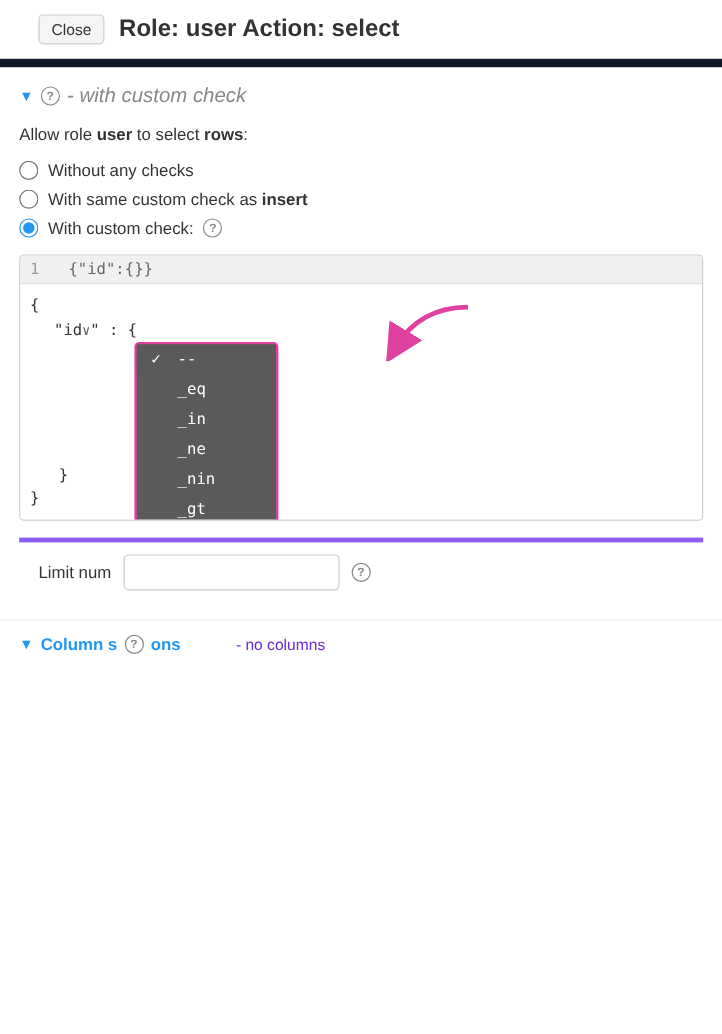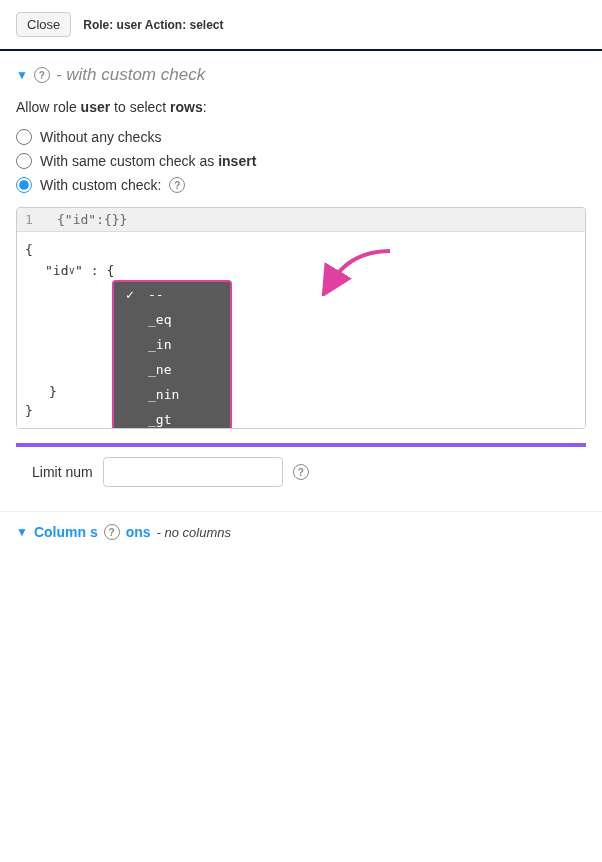--- a/index.html
+++ b/index.html
@@ -9,35 +9,35 @@
       background: #fff;
       color: #333;
       width: 602px;
       min-height: 862px;
     }
 
     
     .header {
       display: flex;
       align-items: center;
-      padding: 12px 16px;
-      border-bottom: 2px solid #0f172a;
+      padding: 12px 32px;
+      border-bottom: 7px solid #0f172a;
       gap: 12px;
     }
     .close-btn {
       border: 1px solid #ccc;
       background: #f5f5f5;
       border-radius: 4px;
       padding: 4px 10px;
       cursor: pointer;
       font-size: 13px;
       color: #333;
     }
     .header-title {
-      font-size: 12px;
+      font-size: 20px;
       font-weight: 600;
     }
 
     
     .section {
       padding: 14px 16px;
     }
 
     
     .row-perms-heading {
@@ -217,24 +217,24 @@
       display: flex;
       align-items: center;
       gap: 6px;
       color: #2196f3;
       font-weight: 600;
       font-size: 14px;
       padding: 12px 16px;
       border-top: 1px solid #eee;
     }
     .no-columns-text {
-      color: #404040;
-      font-style: italic;
+      color: #6d28d9;
       font-weight: normal;
       font-size: 13px;
+      margin-left: 40px;
     }
   </style>
 </head>
 <body>
 
 <div class="header">
   <button class="close-btn">Close</button>
   <span class="header-title">Role: user   Action: select</span>
 </div>
 

